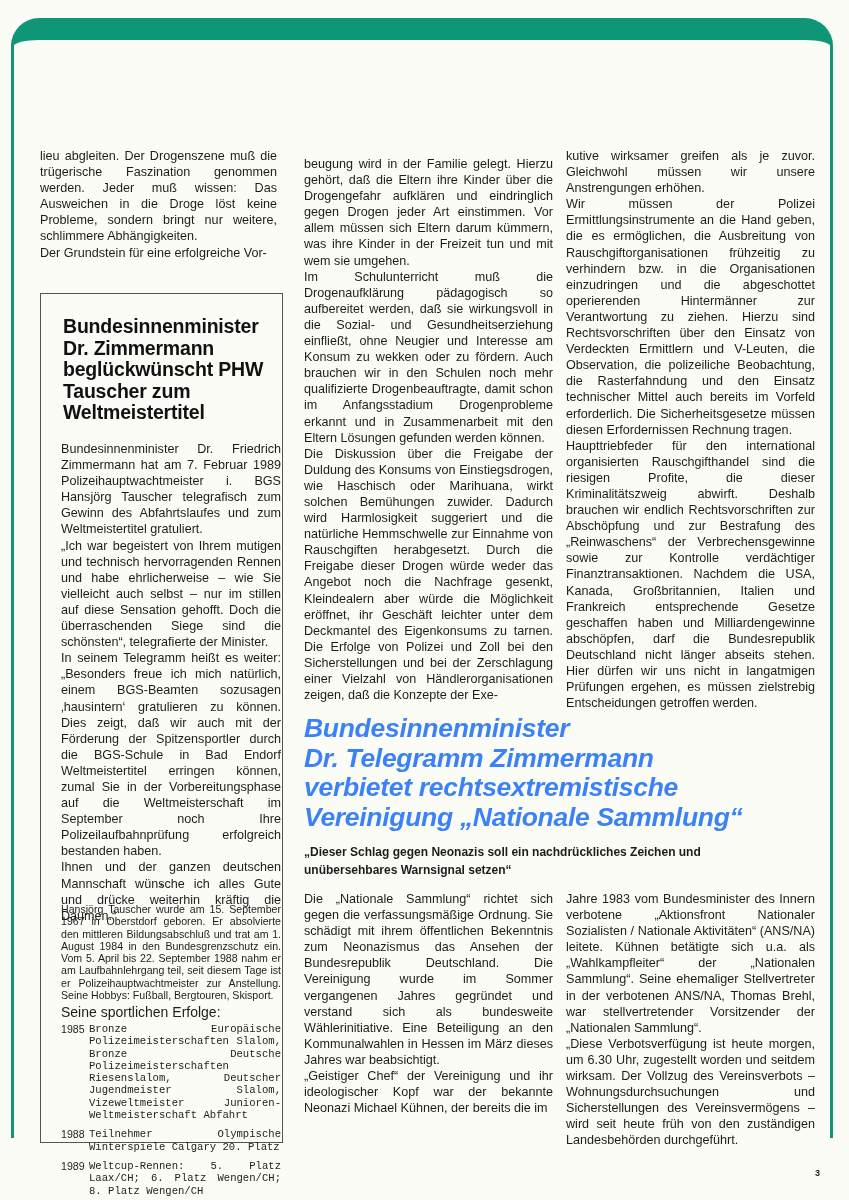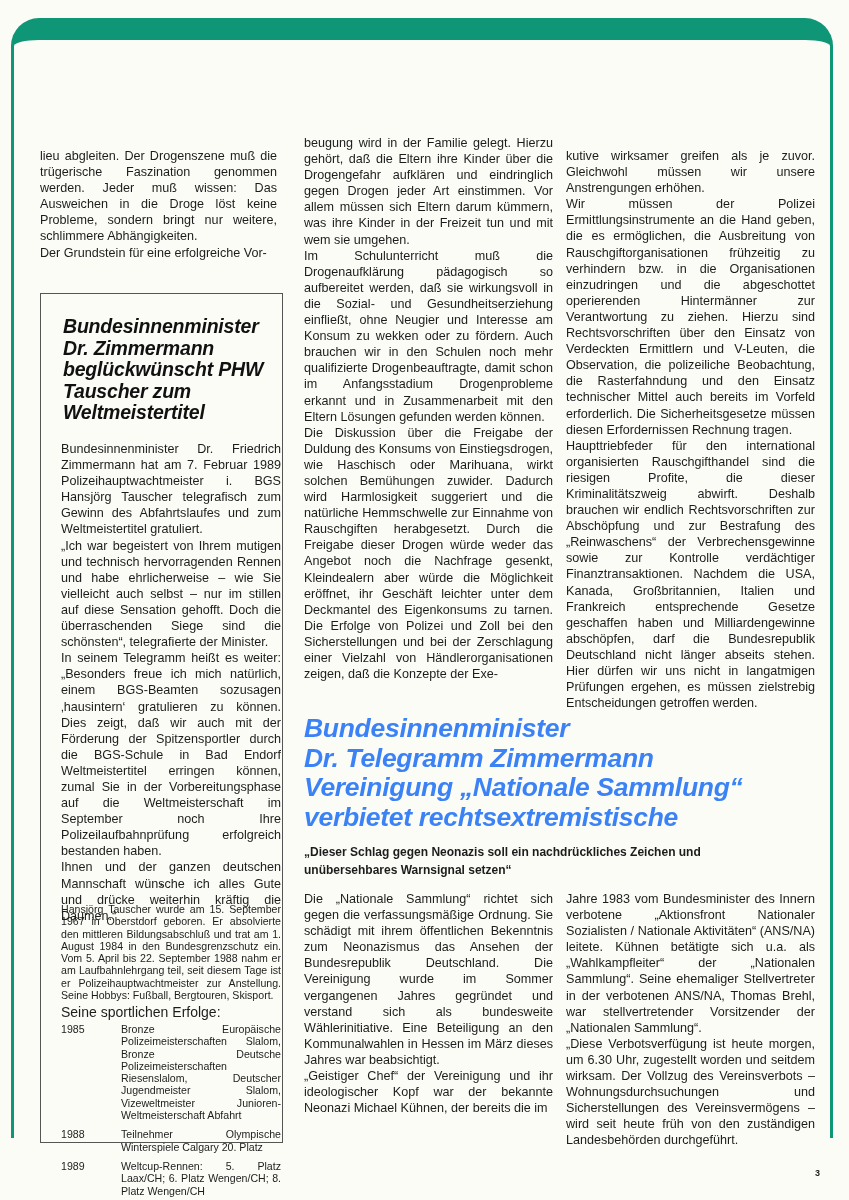--- a/index.html
+++ b/index.html
@@ -11,41 +11,41 @@
   }
   .frame {
     position:absolute; left:11px; top:18px; width:822px; height:1120px;
     border:3px solid #0f9677; border-top:22px solid #0f9677; border-bottom:none;
     border-radius:28px 28px 0 0;
     box-sizing:border-box;
   }
   .col { position:absolute; font-size:12.6px; line-height:16.1px; text-align:justify; }
   .col p { margin:0; }
   .c1 { left:40px; top:148px; width:237px; }
-  .c2 { left:304px; top:135px; width:249px; }
+  .c2 { left:304px; top:156px; width:249px; }
   .c3 { left:566px; top:148px; width:249px; }
   .box {
     position:absolute; left:40px; top:293px; width:243px; height:850px;
     border:1px solid #555; box-sizing:border-box;
   }
   .box-title {
     position:absolute; left:22px; top:22px; width:220px;
-    font-weight:bold; font-style:italic; font-size:19.5px; line-height:21.5px;
+    font-weight:bold; font-size:19.5px; line-height:21.5px;
     color:#111; letter-spacing:-0.2px;
   }
   .box-body { position:absolute; left:20px; top:147px; width:220px; font-size:12.6px; line-height:16.1px; text-align:justify; }
   .box-body p { margin:0; }
   .star { position:absolute; left:0; width:100%; top:588px; text-align:center; font-size:10px; }
   .bio { position:absolute; left:20px; top:609px; width:220px; font-size:10.6px; line-height:12.3px; text-align:justify; }
   .bio p { margin:0; }
   .succ-title { position:absolute; left:20px; top:710px; font-size:14px; }
   .succ { position:absolute; left:20px; top:729px; width:220px; font-size:10.6px; line-height:12.3px; }
-  .succ-row { display:flex; margin-bottom:7px;gap:32px; }
+  .succ-row { display:flex; margin-bottom:7px; }
   .succ-year { width:28px; flex:none; }
-  .succ-text { flex:1; text-align:justify; }
+  .succ-text { flex:1; text-align:justify;font-family:Liberation Mono, monospace; }
   .headline2 {
     position:absolute; left:304px; top:714px; width:520px;
     font-weight:bold; font-style:italic; font-size:26.5px; line-height:29.5px;
     color:#3b82f6; letter-spacing:-0.3px;
   }
   .sub2 { position:absolute; left:304px; top:843px; width:460px; font-weight:bold; font-size:12px; line-height:18px; }
   .c4 { left:304px; top:891px; width:249px; }
   .c5 { left:566px; top:891px; width:249px; }
   .c5 h4 { margin:8px 0 6px 0; font-size:12.8px; line-height:16px; font-weight:bold; text-align:left; letter-spacing:0.1px; }
   .pageno { position:absolute; left:815px; top:1168px; font-size:9px; font-weight:bold; }
@@ -102,22 +102,22 @@
       <span class="succ-year"></span>
       <span class="succ-text" style="white-space:pre-line;">Alpine Skiweltmeisterschaften Vail/Colorado/USA
 Weltmeister Abfahrt (s. a. Seite 35).</span>
     </div>
   </div>
 </div>
 
 <div class="headline2">
   <div>Bundesinnenminister</div>
   <div>Dr. Telegramm Zimmermann</div>
+  <div>verbietet rechtsextremistische</div>
   <div>Vereinigung „Nationale Sammlung“</div>
-  <div>verbietet rechtsextremistische</div>
 </div>
 <div class="sub2">„Dieser Schlag gegen Neonazis soll ein nachdrückliches Zeichen und unübersehbares Warnsignal setzen“</div>
 
 <div class="col c4">
   <p>Die „Nationale Sammlung“ richtet sich gegen die verfassungsmäßige Ordnung. Sie schädigt mit ihrem öffentlichen Bekenntnis zum Neonazismus das Ansehen der Bundesrepublik Deutschland. Die Vereinigung wurde im Sommer vergangenen Jahres gegründet und verstand sich als bundesweite Wählerinitiative. Eine Beteiligung an den Kommunalwahlen in Hessen im März dieses Jahres war beabsichtigt.</p>
   <p>„Geistiger Chef“ der Vereinigung und ihr ideologischer Kopf war der bekannte Neonazi Michael Kühnen, der bereits die im</p>
 </div>
 
 <div class="col c5">
   <p>Jahre 1983 vom Bundesminister des Innern verbotene „Aktionsfront Nationaler Sozialisten / Nationale Aktivitäten“ (ANS/NA) leitete. Kühnen betätigte sich u.a. als „Wahlkampfleiter“ der „Nationalen Sammlung“. Seine ehemaliger Stellvertreter in der verbotenen ANS/NA, Thomas Brehl, war stellvertretender Vorsitzender der „Nationalen Sammlung“.</p>

